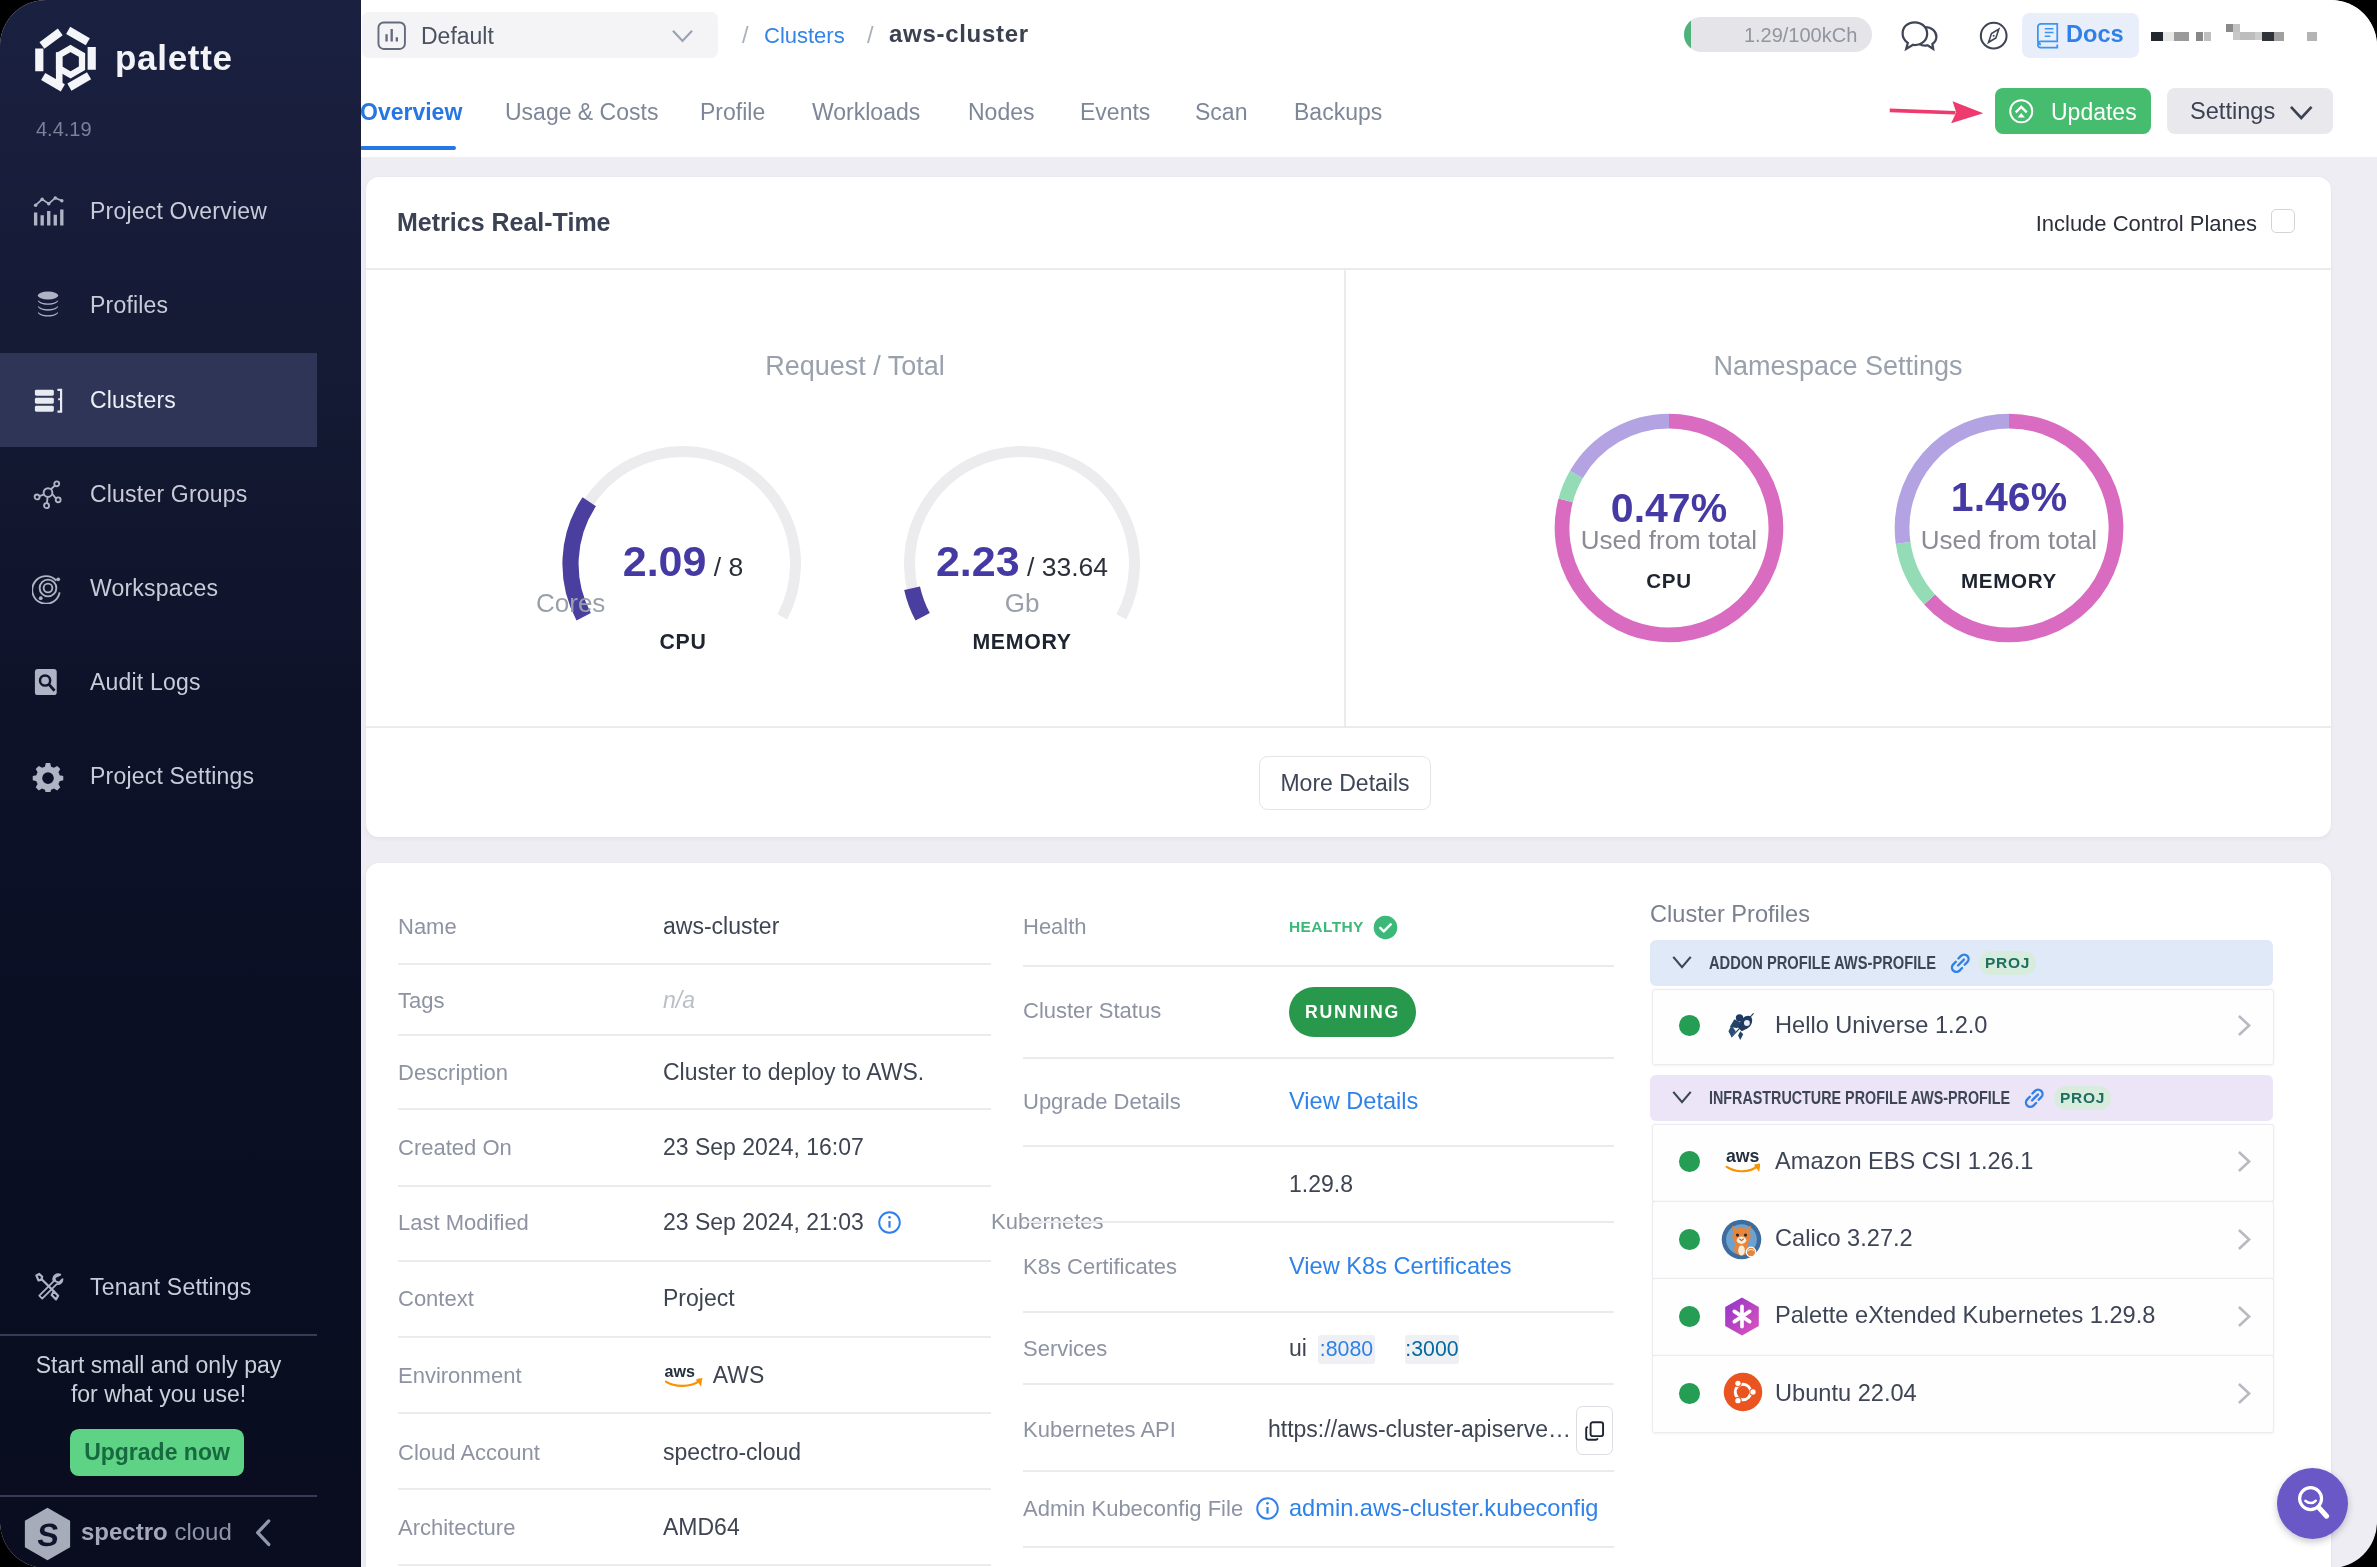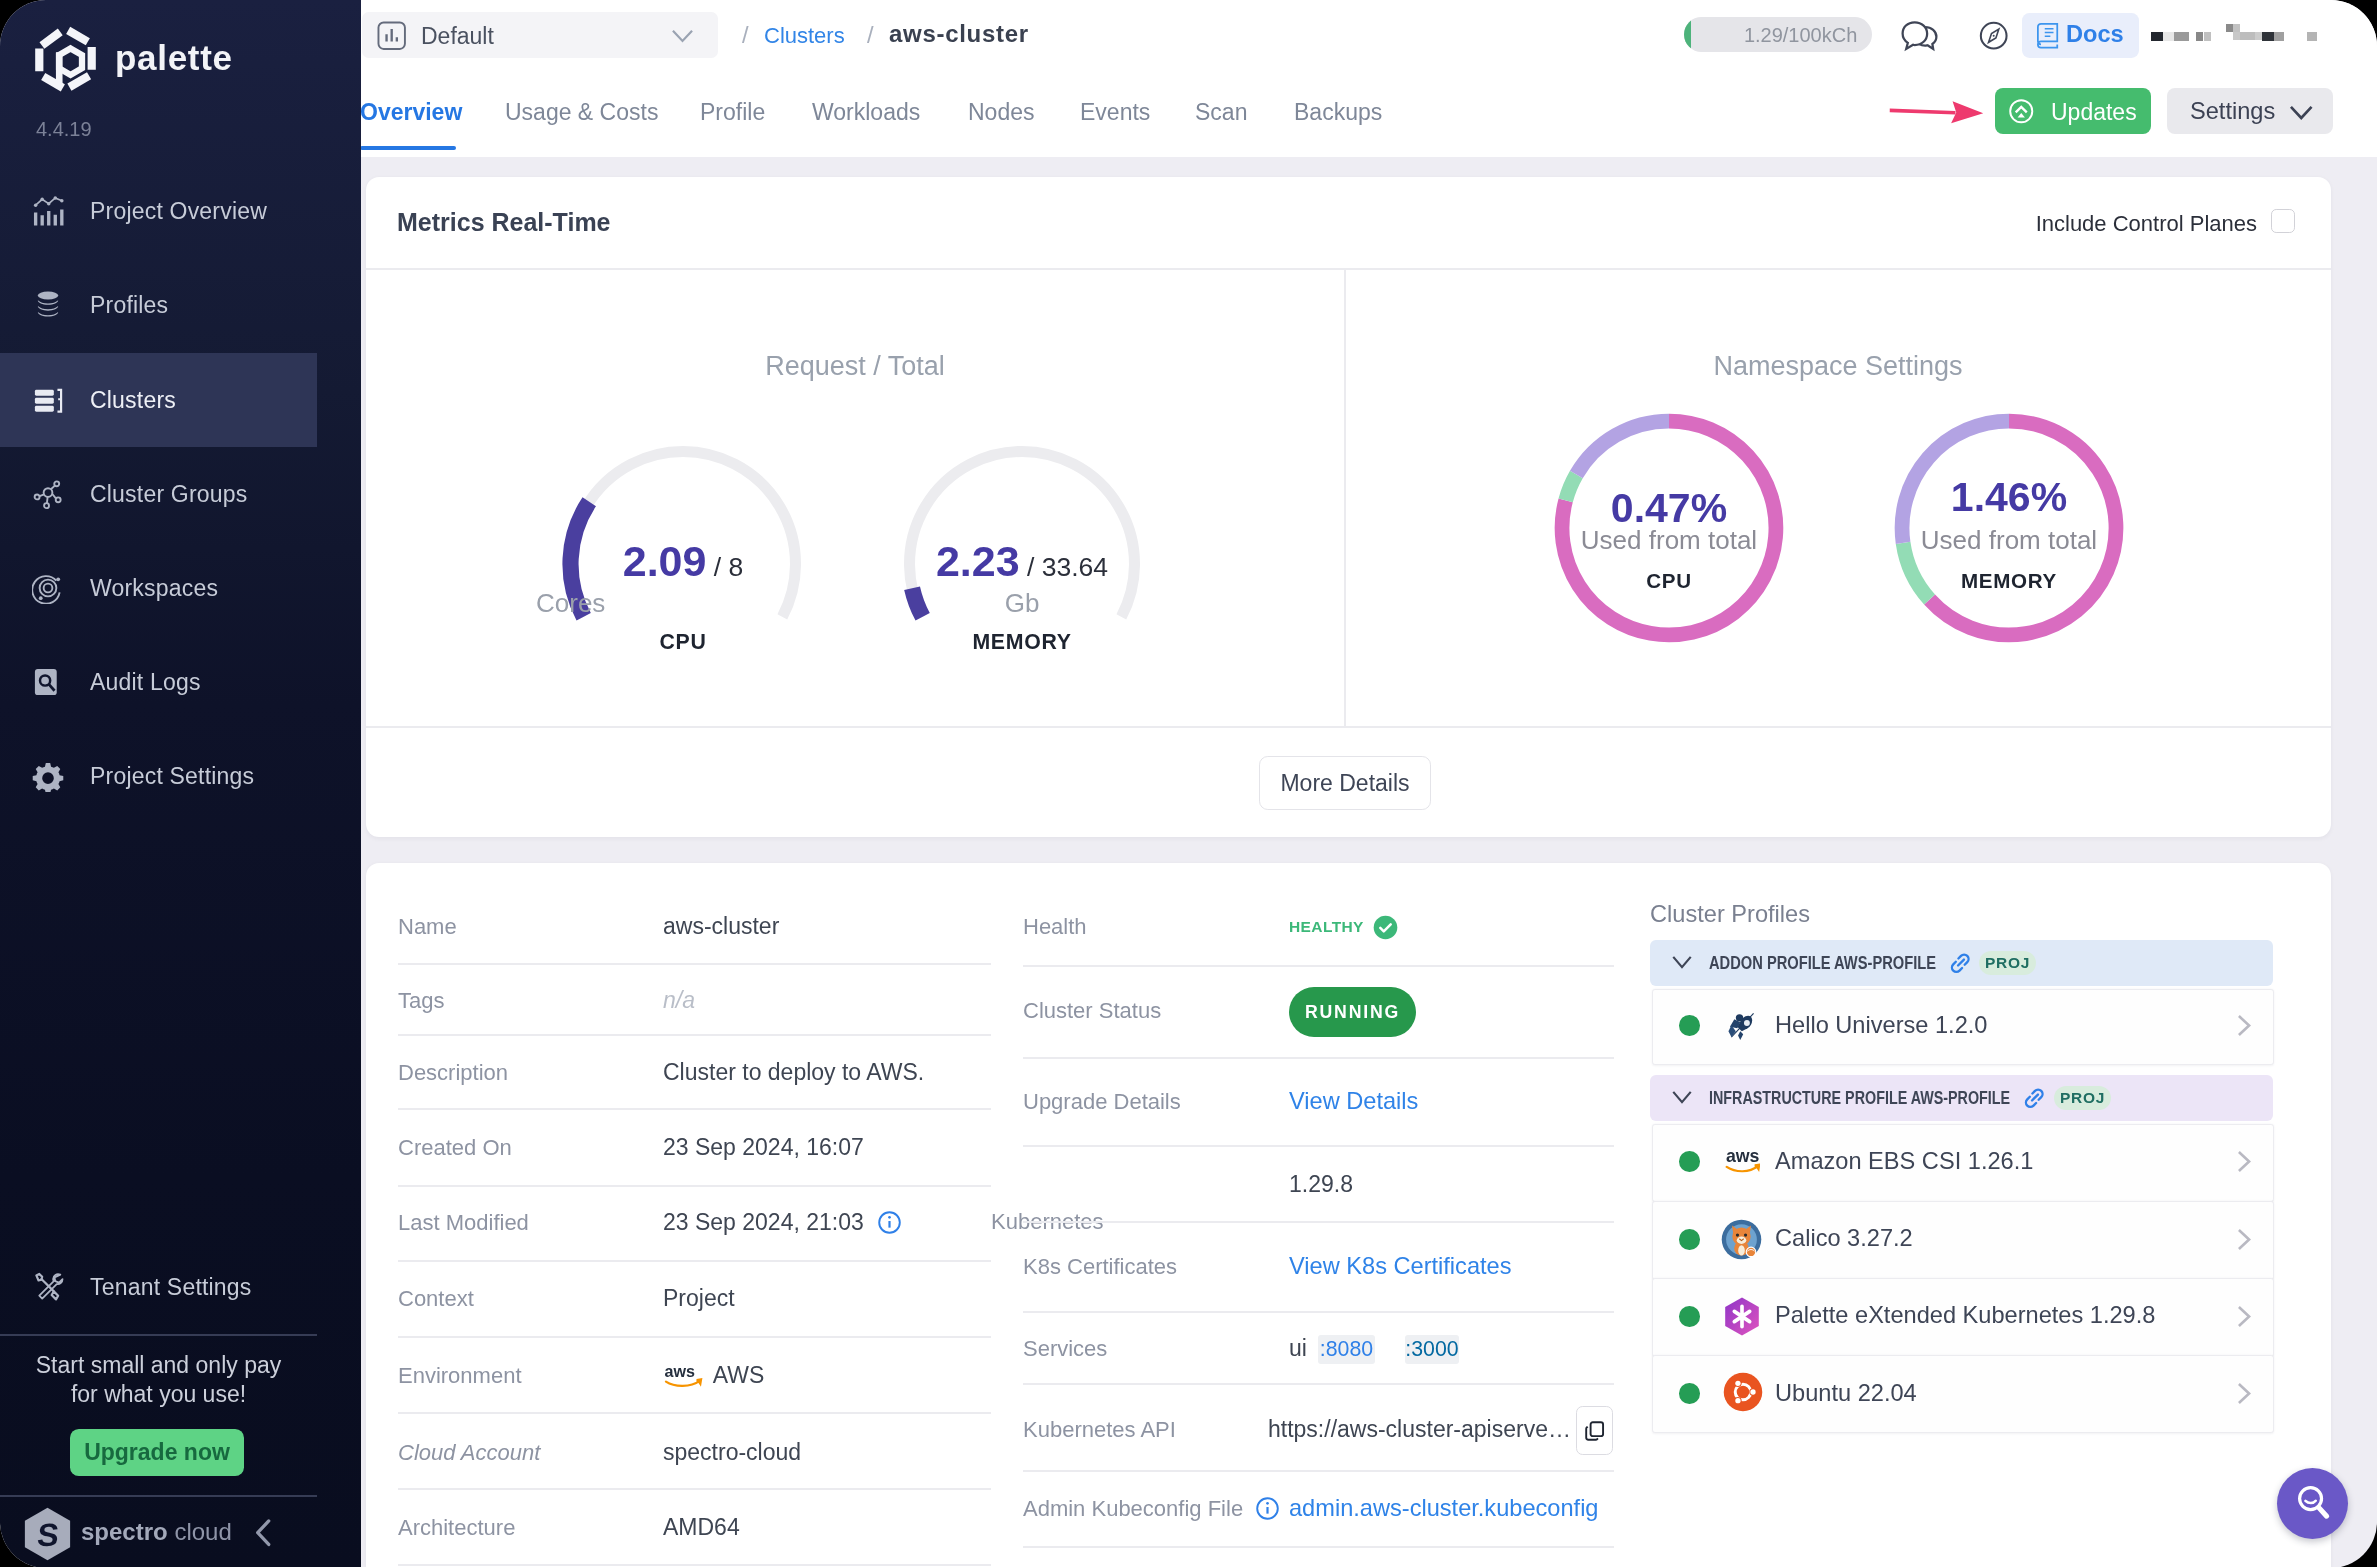--- a/index.html
+++ b/index.html
@@ -293,21 +293,21 @@
     <div class="rowline lbl" style="left:32px;top:417px;height:37px;">Context</div>
     <div class="rowline val" style="left:297px;top:417px;height:37px;">Project</div>
     <div class="divh" style="left:32px;top:473px;width:593px;"></div>
     <div class="rowline lbl" style="left:32px;top:494px;height:37px;">Environment</div>
     <div class="rowline val" style="left:297px;top:494px;height:37px;">
       <svg width="41" height="29.4" viewBox="0 0 56 40" style="margin-right:8.8px;font-size:31px">
         <text x="2" y="22" font-size="22" font-weight="bold" fill="#252f3e" font-family="Liberation Sans">aws</text>
         <path d="M4 28 C16 36 38 36 50 27 L46 26 L52 25 L51 31 L49 28" fill="none" stroke="#f79400" stroke-width="3" stroke-linecap="round"></path>
       </svg>AWS</div>
     <div class="divh" style="left:32px;top:549px;width:593px;"></div>
-    <div class="rowline lbl" style="left:32px;top:571px;height:37px;font-style:italic;">Cloud Account</div>
+    <div class="rowline lbl" style="left:32px;top:571px;height:37px;">Cloud Account</div>
     <div class="rowline val" style="left:297px;top:571px;height:37px;">spectro-cloud</div>
     <div class="divh" style="left:32px;top:625px;width:593px;"></div>
     <div class="rowline lbl" style="left:32px;top:646px;height:37px;">Architecture</div>
     <div class="rowline val" style="left:297px;top:646px;height:37px;">AMD64</div>
     <div class="divh" style="left:32px;top:701px;width:593px;"></div>
 
     <div class="rowline lbl" style="left:657px;top:45px;height:37px;">Health</div>
     <div class="rowline" style="left:923px;top:45px;height:37px;color:#3cb879;font-size:15.5px;font-weight:bold;letter-spacing:0.4px;">HEALTHY</div>
     <svg class="abs" style="left:1007px;top:52px;" width="25" height="25" viewBox="0 0 36 36">
         <circle cx="18" cy="18" r="17" fill="#3cb879"></circle>

